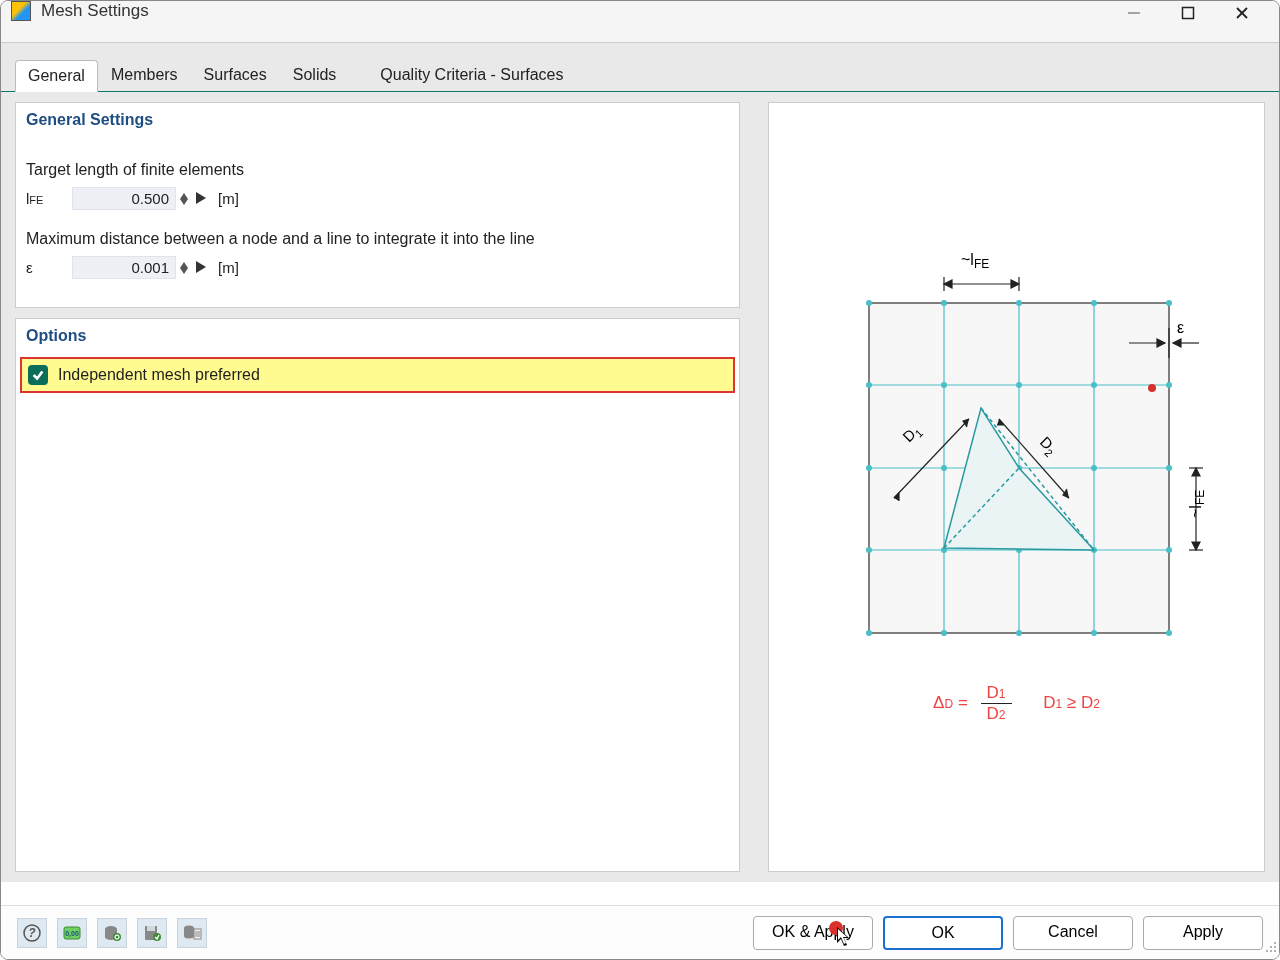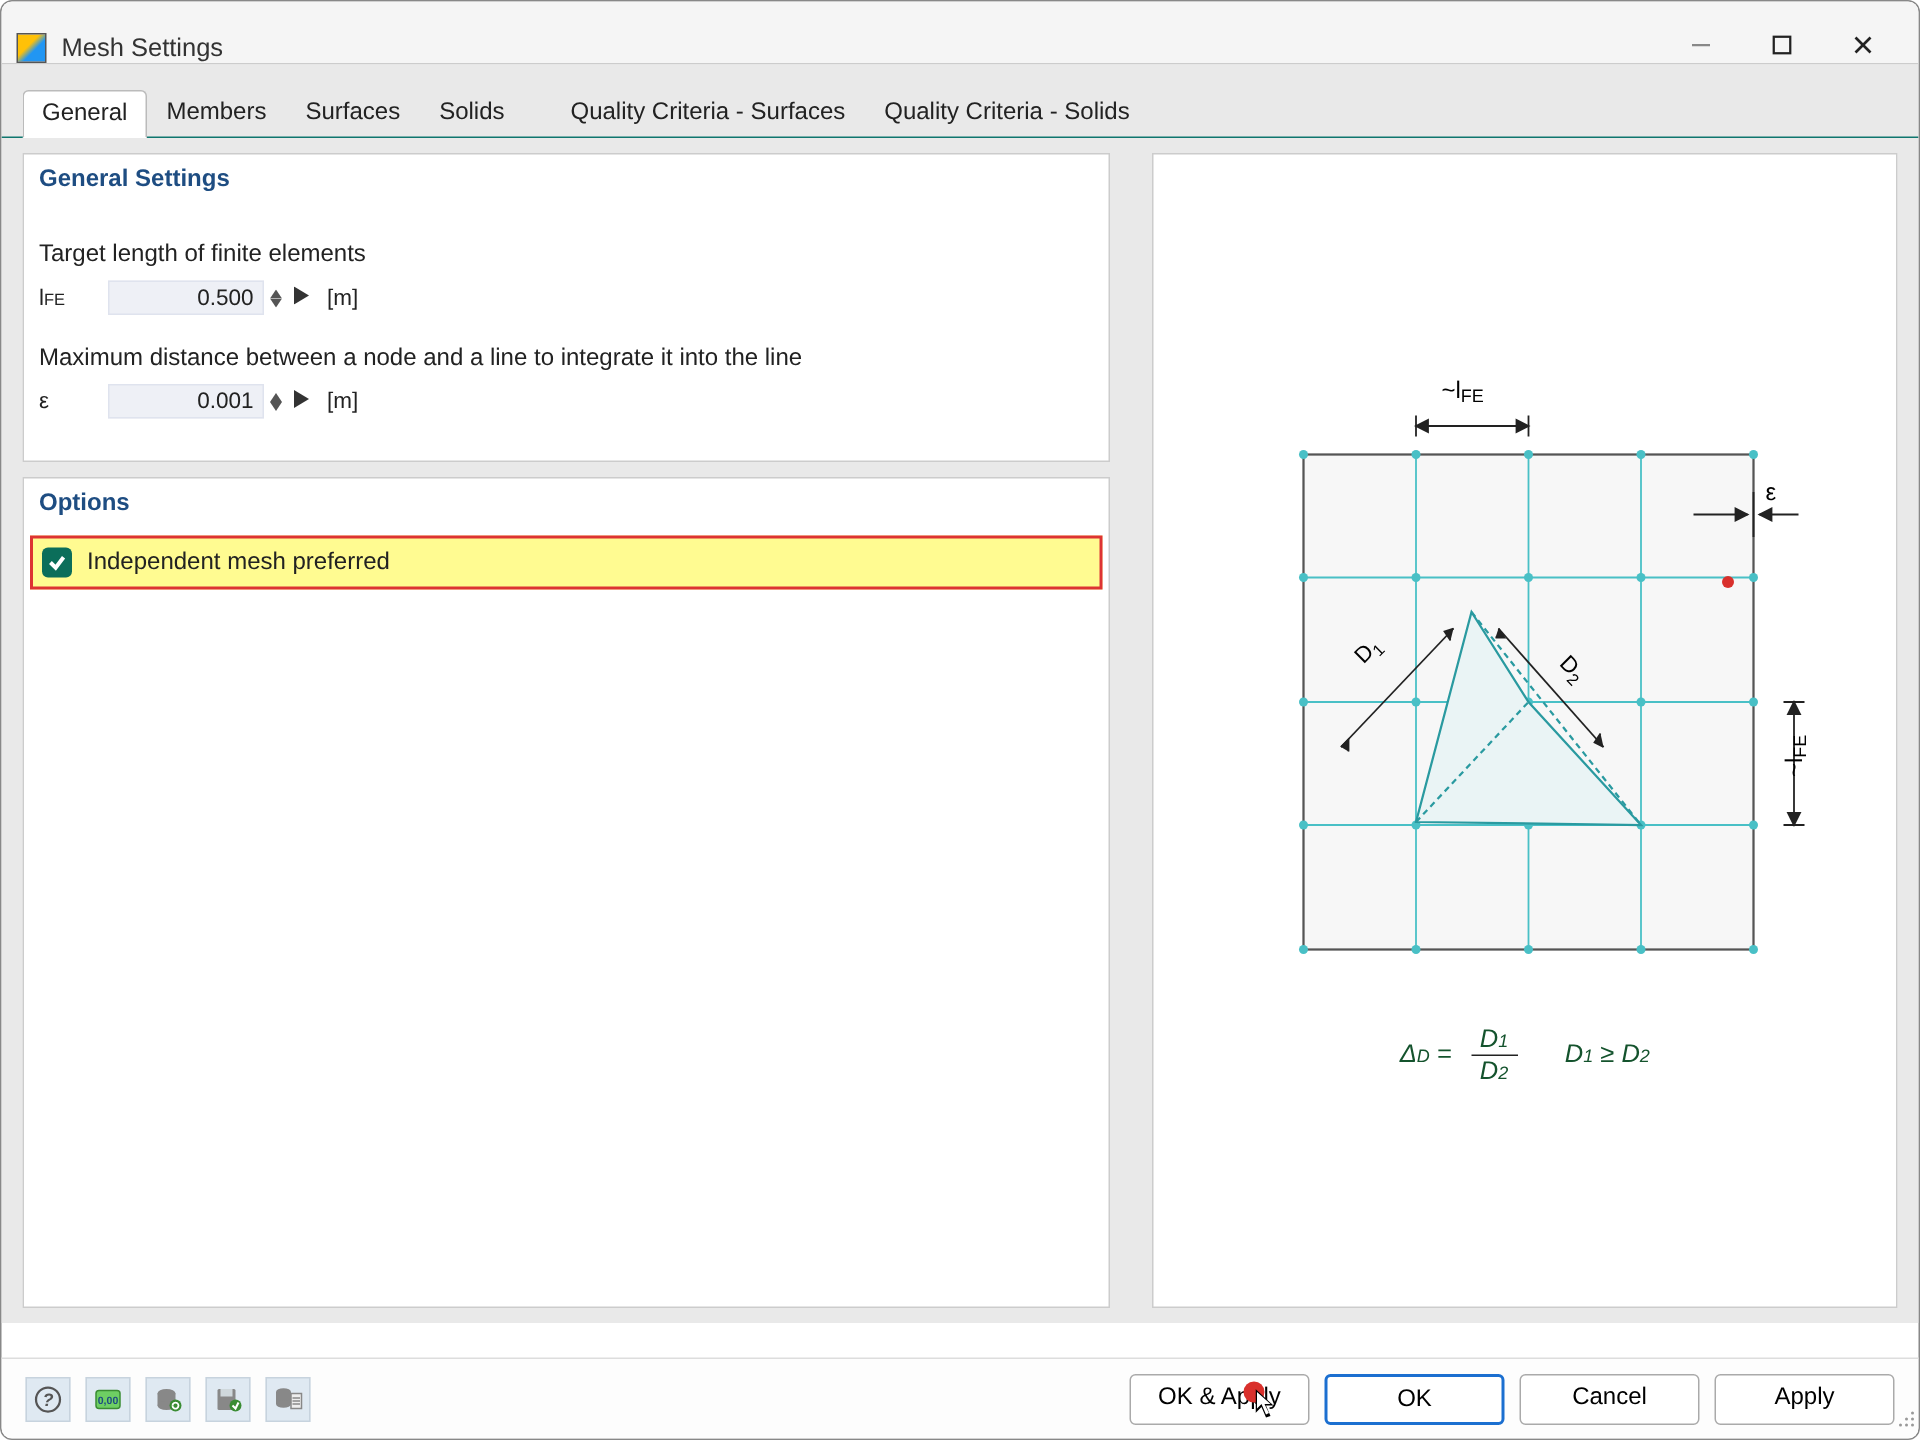--- a/index.html
+++ b/index.html
@@ -1,20 +1,20 @@
 <!DOCTYPE html>
 <html><head>
 <meta charset="utf-8">
 <style>
 * { box-sizing: border-box; font-family: "Segoe UI", Tahoma, sans-serif; }
 html, body { margin:0; padding:0; width:1280px; height:960px; background:#fff; }
 body { border:1px solid #888; border-radius:8px; overflow:hidden; position:relative; }
 
 
-.titlebar { display:flex; align-items:flex-end; height:42px; padding:0 10px; border-bottom:1px solid #ccc; background:#f5f5f5; }
+.titlebar { display:flex; align-items:flex-start; height:42px; padding:0 10px; border-bottom:1px solid #ccc; background:#f5f5f5; }
 .titlebar .app-icon { width:20px; height:20px; margin-right:10px; background:linear-gradient(135deg,#ffc107 40%,#2196f3 60%); border:1px solid #555; }
 .titlebar .title { font-size:17px; color:#333; }
 .titlebar .win-controls { margin-left:auto; display:flex; gap:30px; align-items:center; padding-right:15px; }
 .win-btn { width:24px; height:24px; display:flex; align-items:center; justify-content:center; cursor:default; }
 .win-btn svg { width:14px; height:14px; }
 
 
 .tabbar { display:flex; padding:16px 14px 0 14px; background:#e9e9e9; border-bottom:1px solid #0f766e; }
 .tab { padding:6px 12px; font-size:16px; color:#222; cursor:default; border:1px solid transparent; }
 .tab.active { background:#fff; border:1px solid #bbb; border-bottom:1px solid #fff; border-radius:4px 4px 0 0; position:relative; top:1px; }
@@ -54,21 +54,21 @@
 .tool-btn svg { width:20px; height:20px; }
 .action-btns { margin-left:auto; display:flex; gap:10px; }
 .btn { min-width:120px; padding:6px 14px; font-size:16px; background:#fff; border:1px solid #aaa; border-radius:4px; text-align:center; }
 .btn.primary { border:2px solid #1b6fd0; }
 .cursor-dot { position:absolute; width:14px; height:14px; border-radius:50%; background:#d9302c; left:828px; bottom:24px; z-index:5; }
 .cursor-arrow { position:absolute; left:836px; bottom:8px; z-index:6; }
 .cursor-arrow svg { width:16px; height:20px; }
 
 
 .diagram-host { position:absolute; top:140px; left:80px; }
-.formula { position:absolute; top:580px; left:0; right:0; text-align:center; font-size:17px; color:#14532d;font-style:italic; }
+.formula { position:absolute; top:580px; left:0; right:0; text-align:center; font-size:17px; color:#ef4444; }
 .formula .sub { font-size:12px; }
 .fraction { display:inline-block; vertical-align:middle; text-align:center; margin:0 8px; }
 .fraction .num { border-bottom:1.5px solid #222; padding:0 6px; }
 .fraction .den { padding:0 6px; }
 .resize-grip { position:absolute; right:2px; bottom:2px; }
 .resize-grip svg { width:14px; height:14px; }
 </style>
 </head>
 <body>
 
@@ -94,21 +94,20 @@
     </div>
   </div>
 </div>
 
 <div class="tabbar">
   <div class="tab active">General</div>
   <div class="tab">Members</div>
   <div class="tab">Surfaces</div>
   <div class="tab">Solids</div>
   <div class="tab gap">Quality Criteria - Surfaces</div>
-  <div class="tab">Quality Criteria - Solids</div>
 </div>
 
 <div class="work">
   <div class="left">
 
     <div class="panel">
       <div class="heading">General Settings</div>
       <div class="body">
         <div class="row-label">Target length of finite elements</div>
         <div class="input-row">

